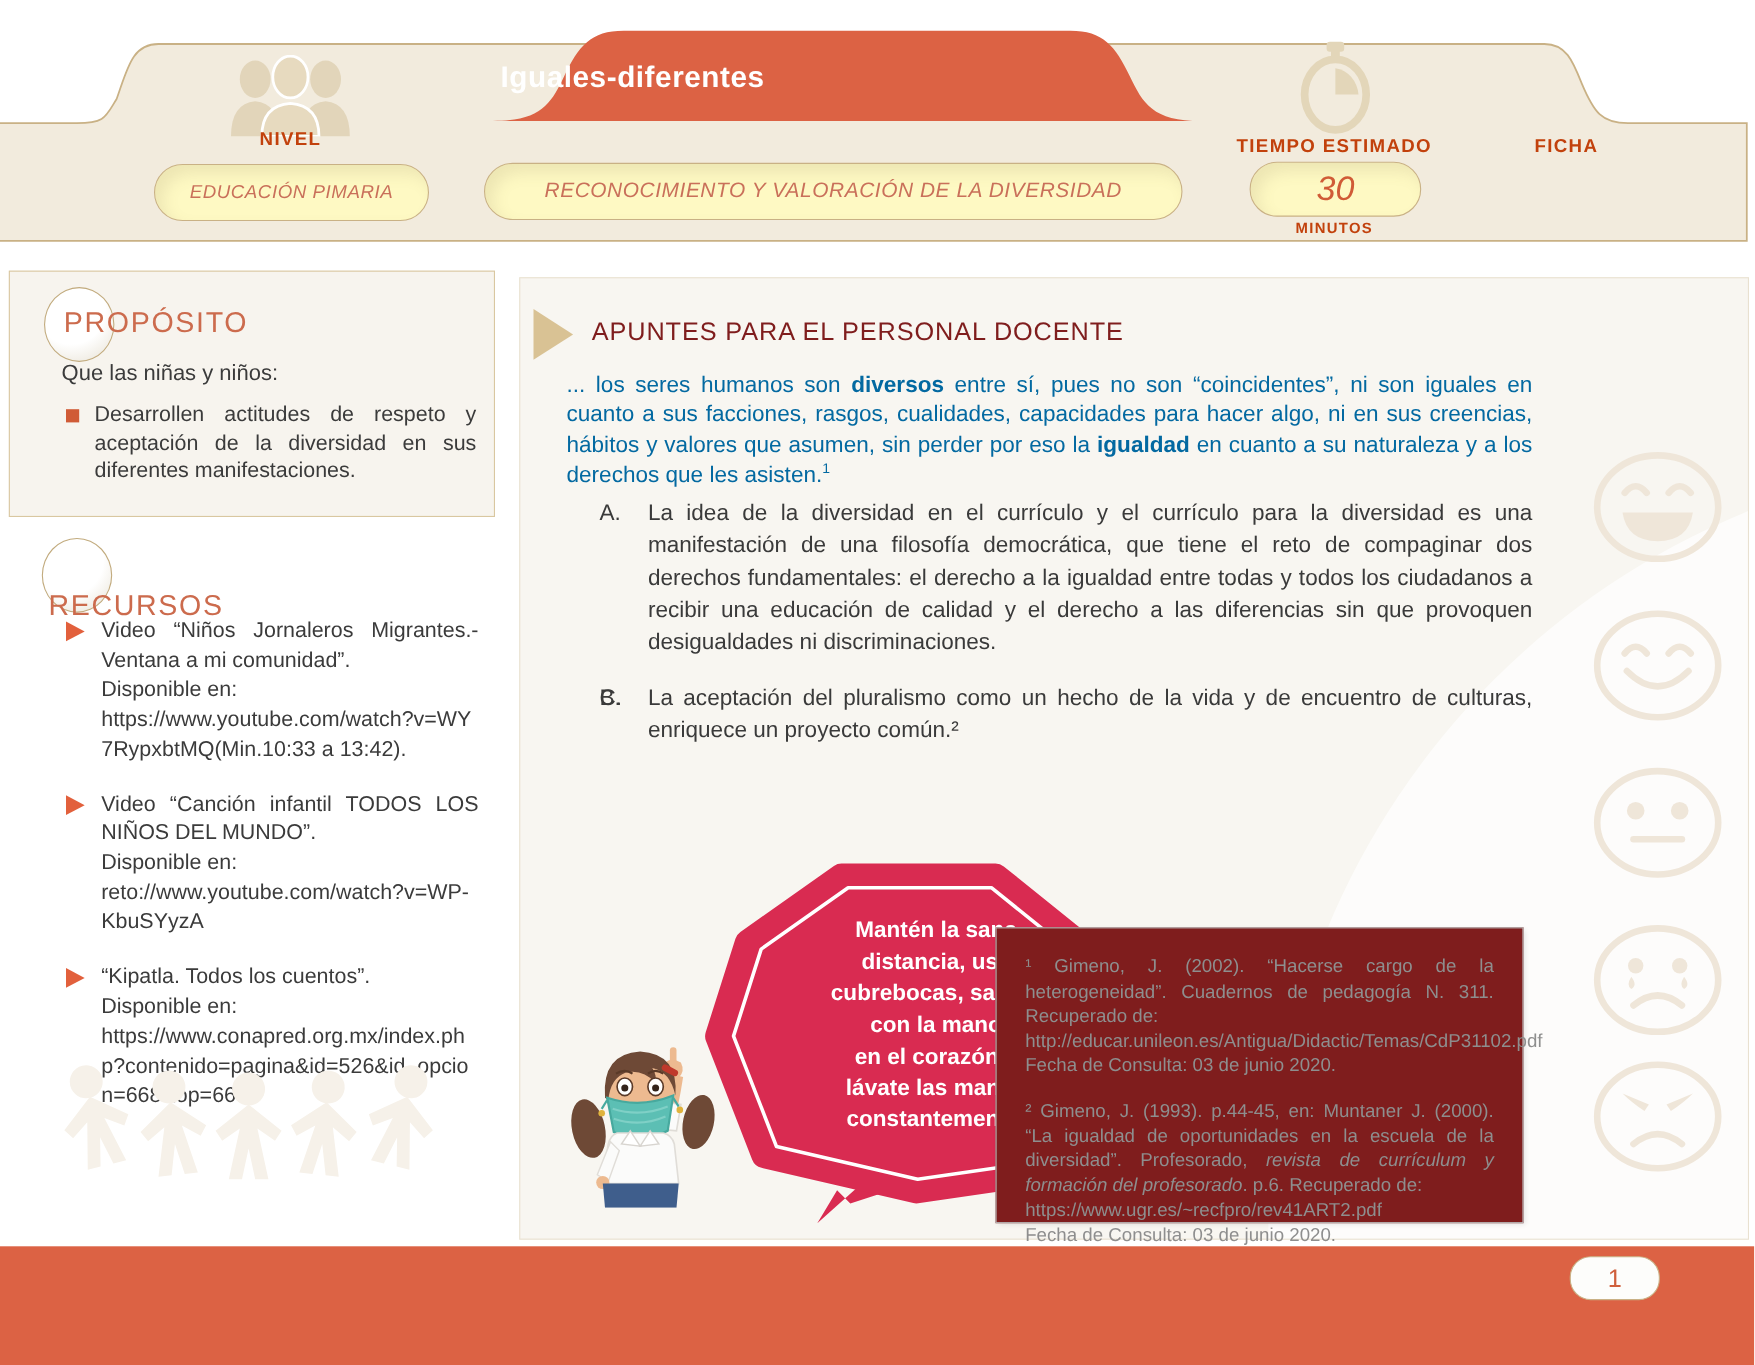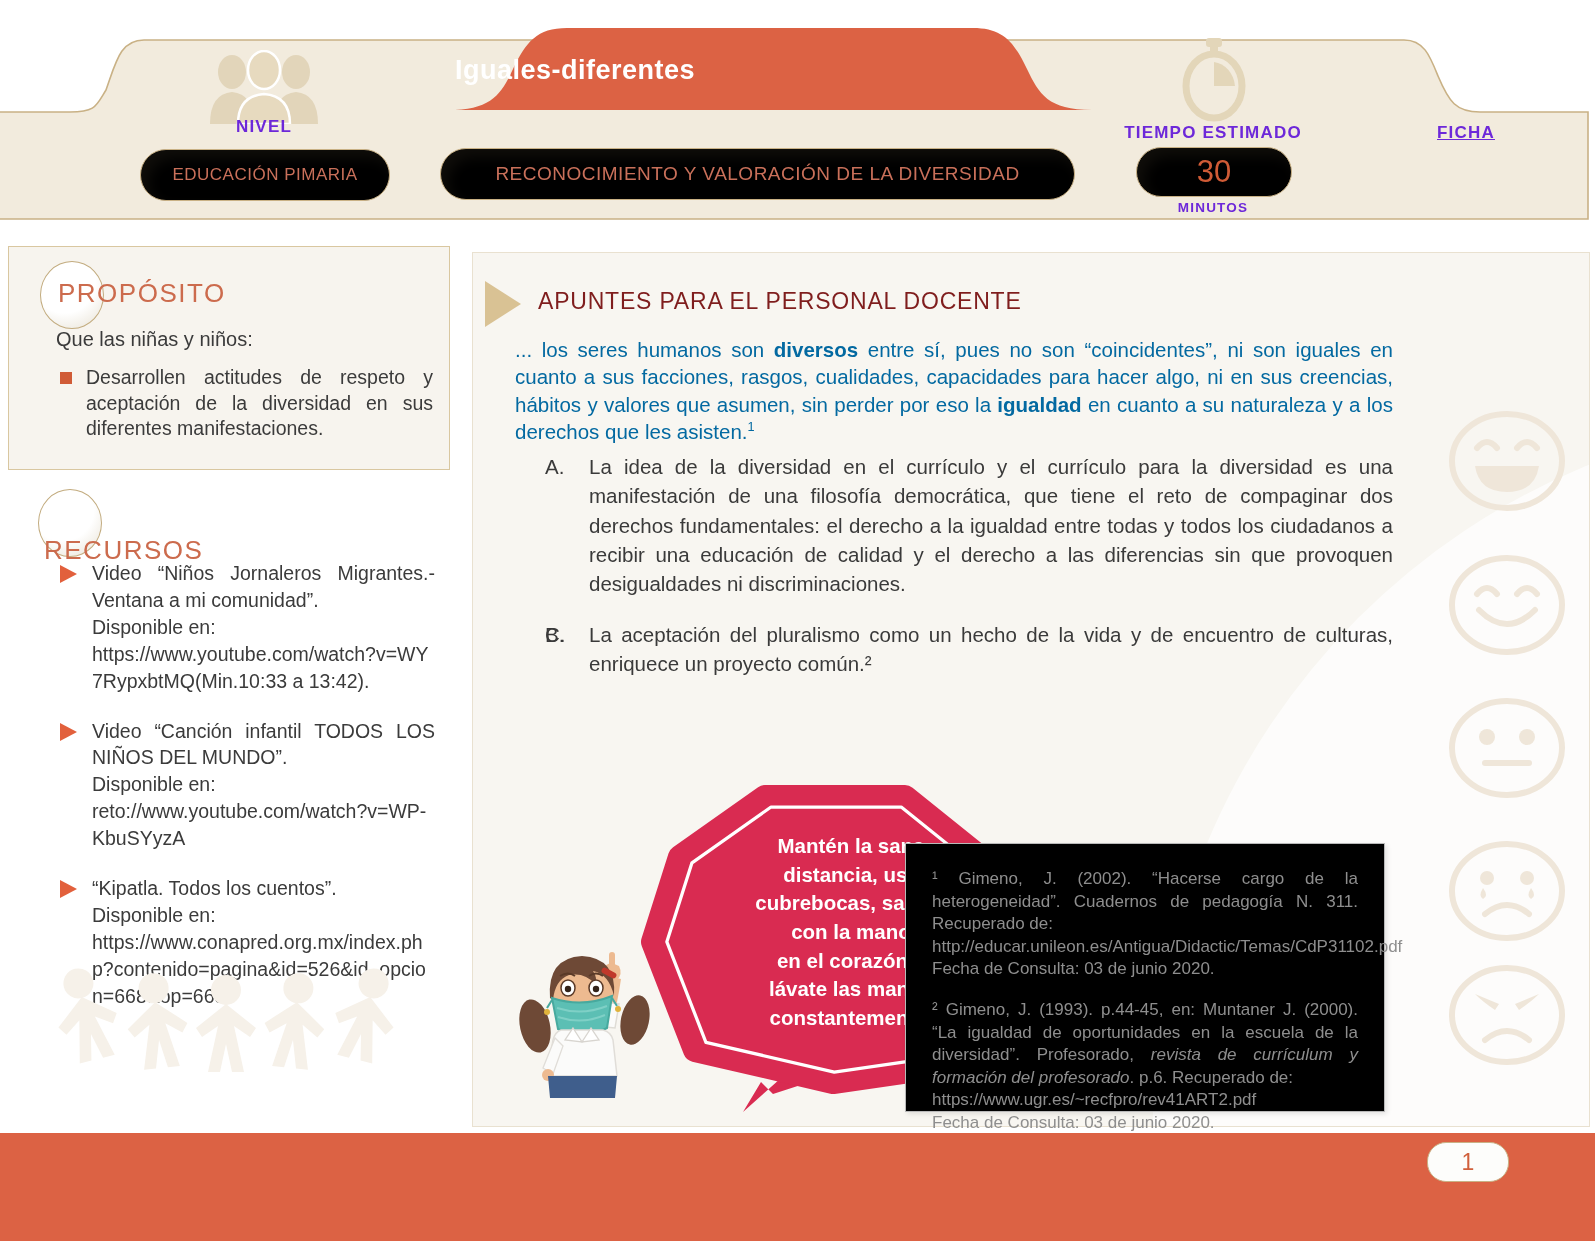--- a/index.html
+++ b/index.html
@@ -3,25 +3,26 @@
 <meta charset="utf-8">
 <style>
   html,body { margin:0; padding:0; background:#ffffff; }
   .page {
     position:relative; width:1595px; height:1241px; overflow:hidden;
     background:#ffffff; font-family:"Liberation Sans", sans-serif; color:#3b3b3b;
   }
   .abs { position:absolute; }
 
   
-  .hdr-label { color:#6d28d9; font-weight:bold; letter-spacing:1.2px; text-align:center; font-size:17px; }
+  .hdr-label { color:#c2410c; font-weight:bold; letter-spacing:1.2px; text-align:center; font-size:17px; }
   .pill {
-    position:absolute; background:#000000; border:1.5px solid #c9b185; border-radius:30px;
+    position:absolute; background:#fef9c3; border:1.5px solid #c9b185; border-radius:30px;
     display:flex; align-items:center; justify-content:center; color:#c9705a;
     box-shadow: inset 7px 8px 14px rgba(120,105,80,.13);
+    font-style: italic;
   }
   .banner-title { color:#ffffff; font-weight:bold; font-size:27px; letter-spacing:.5px; text-align:left; }
 
   
   .ring {
     position:absolute; width:62px; height:66px; border-radius:50%;
     border:1.5px solid #c2ab7e;
     background: radial-gradient(circle at 38% 30%, #ffffff 52%, #e6e0d2 100%);
   }
   .section-title { position:absolute; color:#cc6b4d; font-size:26px; letter-spacing:1.5px; white-space:nowrap; }
@@ -49,21 +50,21 @@
   sup { font-size:.62em; }
   .abc-list { position:absolute; left:545px; top:452px; width:848px; }
   .abc-item { position:relative; padding-left:44px; margin-bottom:21px;
     font-size:20.5px; line-height:1.43; text-align:justify; color:#3a3a3a; }
   .abc-label { position:absolute; left:0; top:0; }
 
   
   .bubble-text { position:absolute; left:681px; top:832px; width:340px; text-align:center;
     color:#ffffff; font-weight:bold; font-size:20.5px; line-height:1.4; }
   .footnote-box { position:absolute; left:905px; top:843px; width:480px; height:269px;
-    background:#000000; border:1.5px solid #b9b9b9; box-shadow:2px 2px 5px rgba(0,0,0,.10);
+    background:#7f1d1d; border:1.5px solid #b9b9b9; box-shadow:2px 2px 5px rgba(0,0,0,.10);
     box-sizing:border-box; padding:24px 26px; }
   .footnote { font-size:17px; line-height:1.33; color:#8e8e8e; text-align:justify; margin:0 0 18px 0; }
   .footer-bar { position:absolute; left:0; top:1133px; width:1595px; height:108px; background:#dc6244; }
   .page-pill { position:absolute; left:1427px; top:1142px; width:80px; height:38px;
     background:#fdfdfb; border:1px solid #c9b185; border-radius:19px;
     display:flex; align-items:center; justify-content:center; color:#d0603c; font-size:23px; }
 
   .emoji { position:absolute; left:1447px; width:120px; height:106px; }
 </style>
 </head>
@@ -108,21 +109,21 @@
     <rect x="29" y="9" width="8" height="9" fill="#e3d6b9"></rect>
     <ellipse cx="33" cy="50" rx="28" ry="32" fill="none" stroke="#e3d6b9" stroke-width="7"></ellipse>
     <path d="M 33,50 L 33,26 A 24,27 0 0 1 54,50 Z" fill="#e3d6b9"></path>
   </svg>
   <div class="abs hdr-label" style="left:1110px;top:123px;width:206px;">TIEMPO ESTIMADO</div>
   <div class="pill" style="left:1136px;top:147px;width:154px;height:48px;">
     <span style="font-size:31px;color:#d05b36;">30</span>
   </div>
   <div class="abs hdr-label" style="left:1136px;top:200px;width:154px;font-size:13.5px;">MINUTOS</div>
 
-  <div class="abs hdr-label" style="left:1400px;top:123px;width:132px;text-decoration:underline;">FICHA</div>
+  <div class="abs hdr-label" style="left:1358px;top:123px;width:132px;">FICHA</div>
 
   <div class="proposito-box"></div>
   <div class="ring" style="left:40px;top:261px;"></div>
   <div class="section-title" style="left:58px;top:278px;">PROPÓSITO</div>
   <div class="abs side-text" style="left:56px;top:326px;width:370px;">Que las niñas y niños:</div>
   <div class="abs" style="left:60px;top:365px;width:373px;padding-left:26px;box-sizing:border-box;">
     <span class="sq-bullet"></span>
     <span class="side-text" style="display:block;font-size:19.5px;text-align:justify;">Desarrollen actitudes de respeto y aceptación de la diversidad en sus diferentes manifestaciones.</span>
   </div>
 

